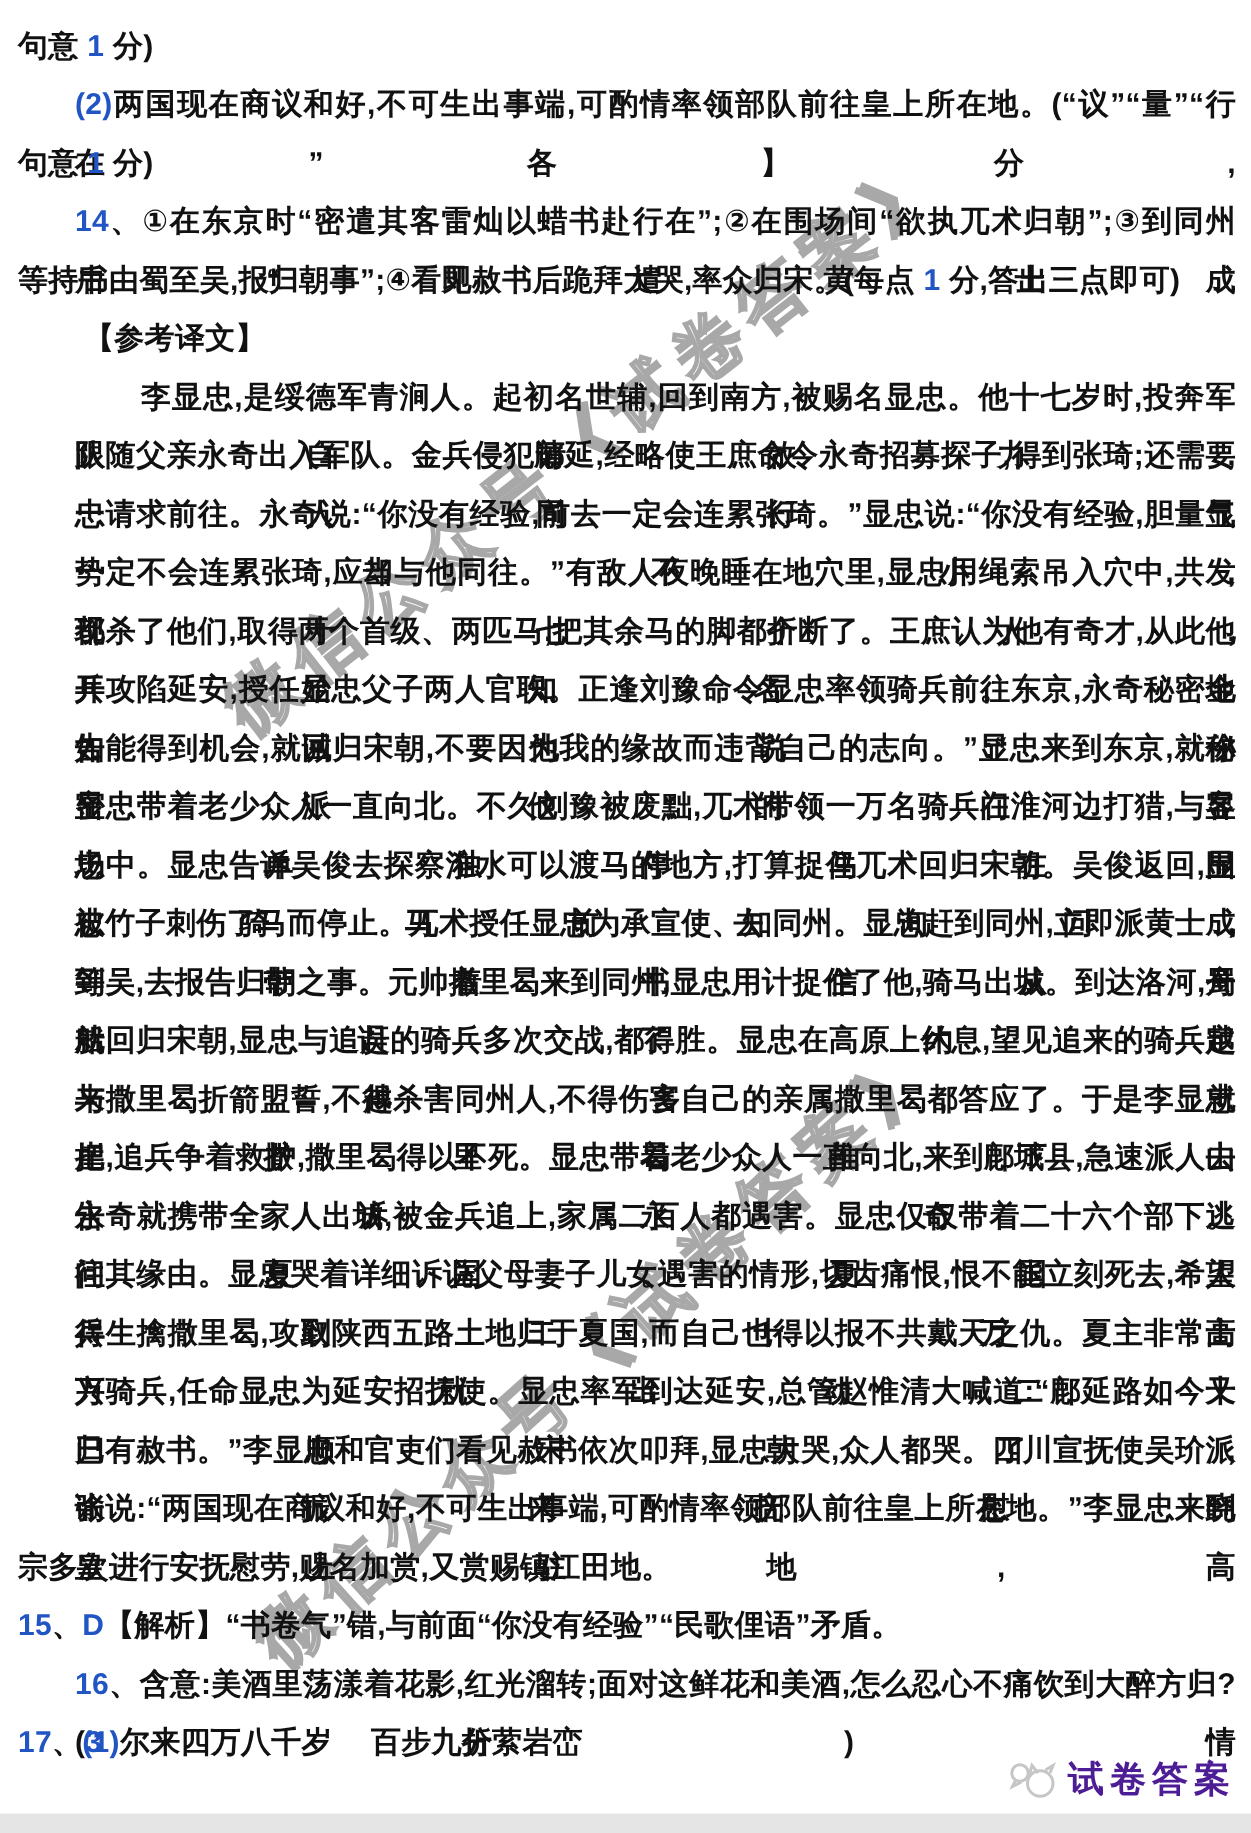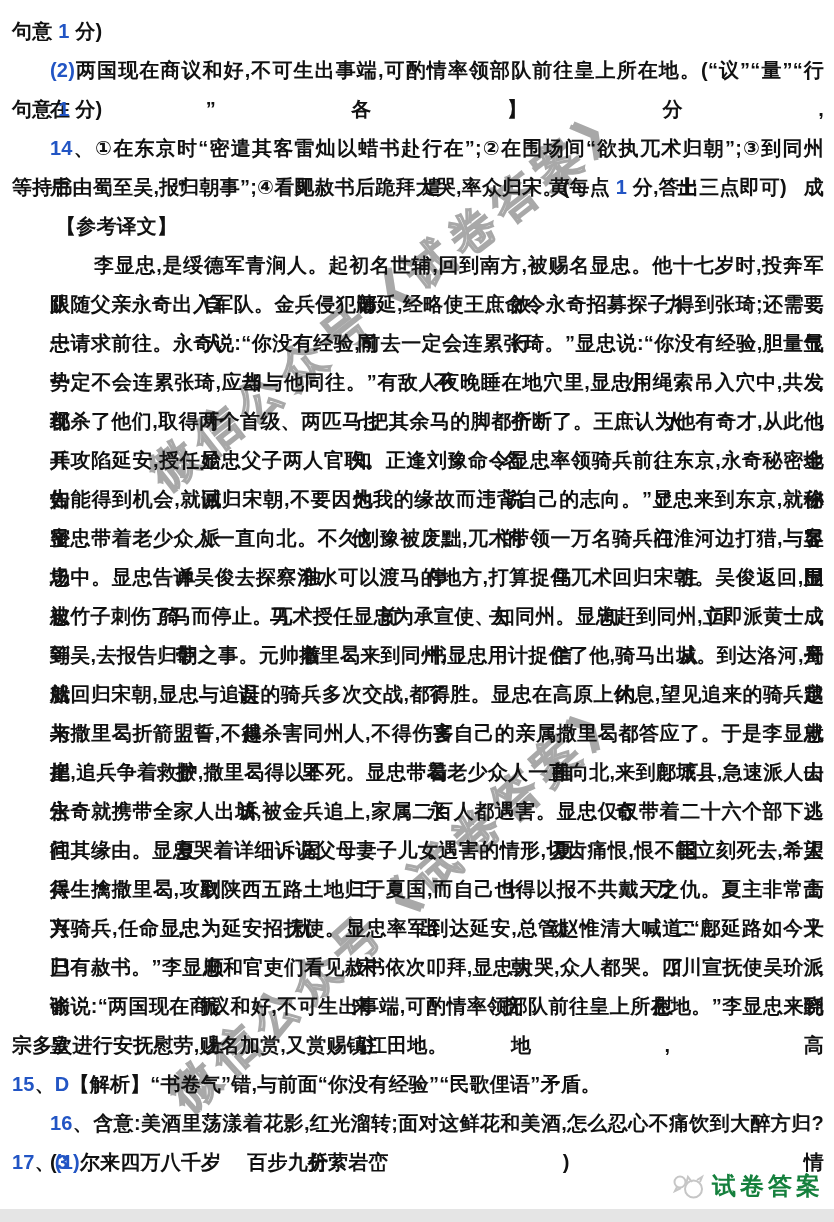--- a/index.html
+++ b/index.html
@@ -53,21 +53,21 @@
   .wm1{ left:60px; top:267px; transform:rotate(-38deg); }
   .wm2{ left:68px; top:874px; transform:rotate(-42deg); }
   .brand{
     position:absolute;
     right:10px; top:1170px;
     display:flex; align-items:center; gap:7px;
     z-index:3;
   }
   .brand-text{
     font-size:24px; font-weight:700;
-    color:#15803d; letter-spacing:4px;
+    color:#4c1d95; letter-spacing:4px;
   }
   .footer-bar{
     position:absolute;
     left:0; bottom:0;
     width:834px; height:13px;
     background:#e5e5e5;
     z-index:3;
   }
 </style>
 </head>

